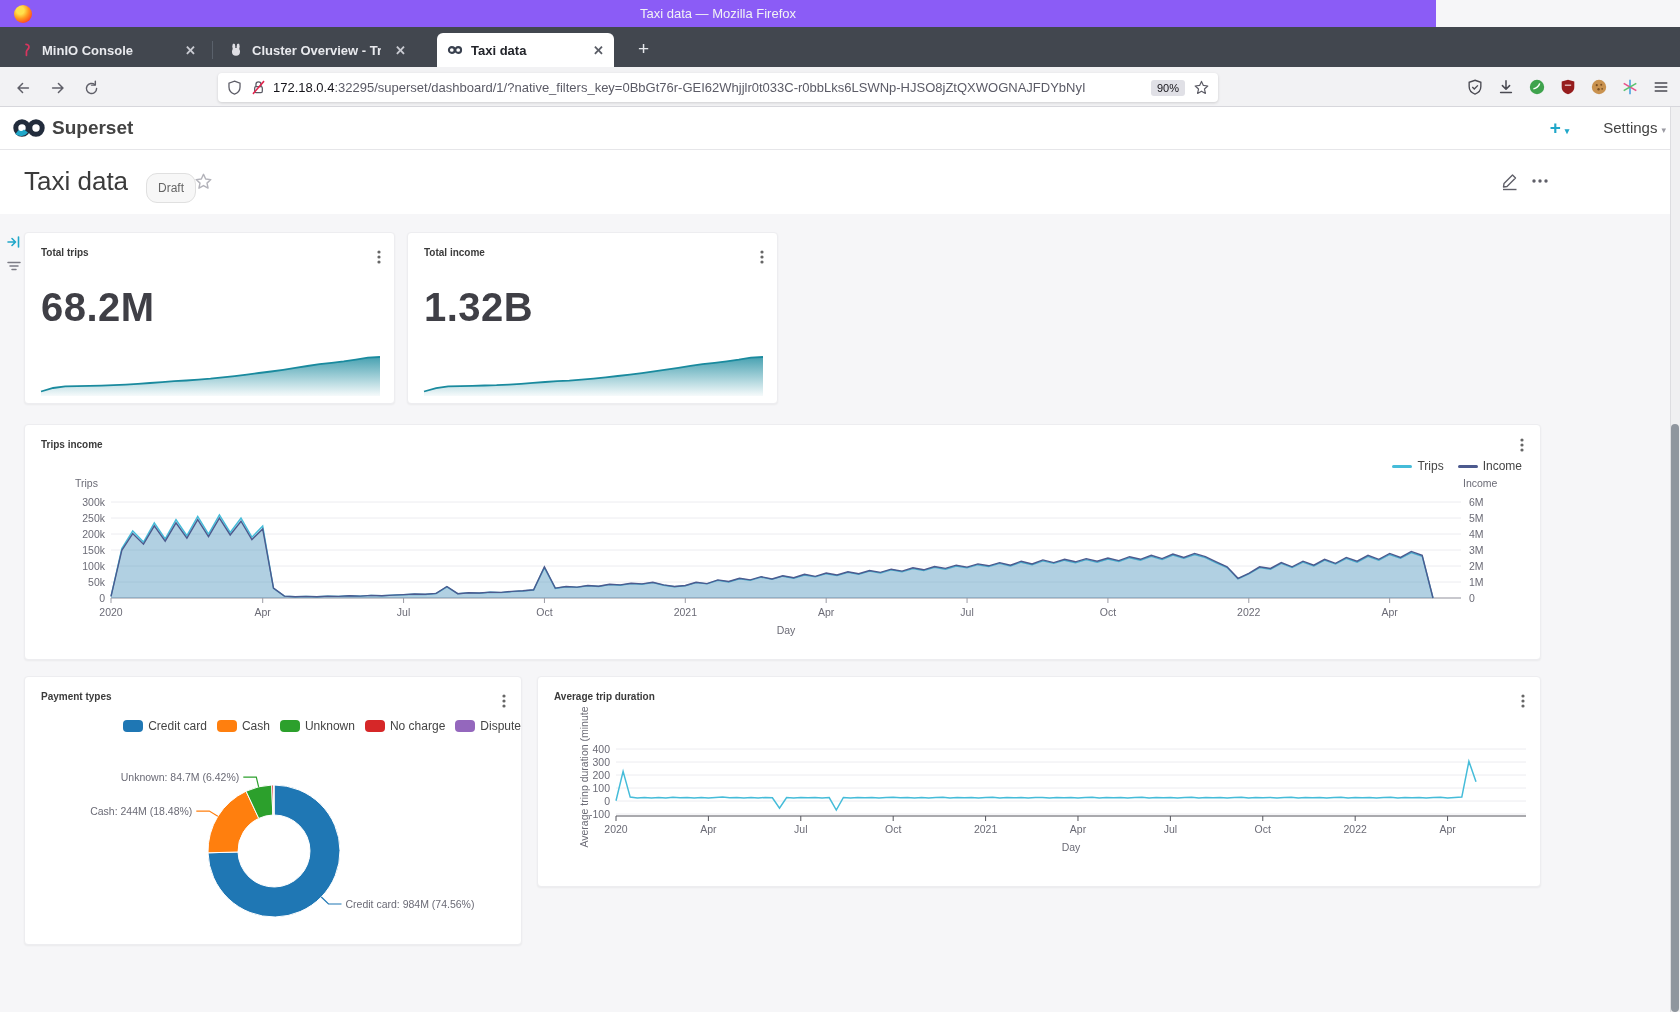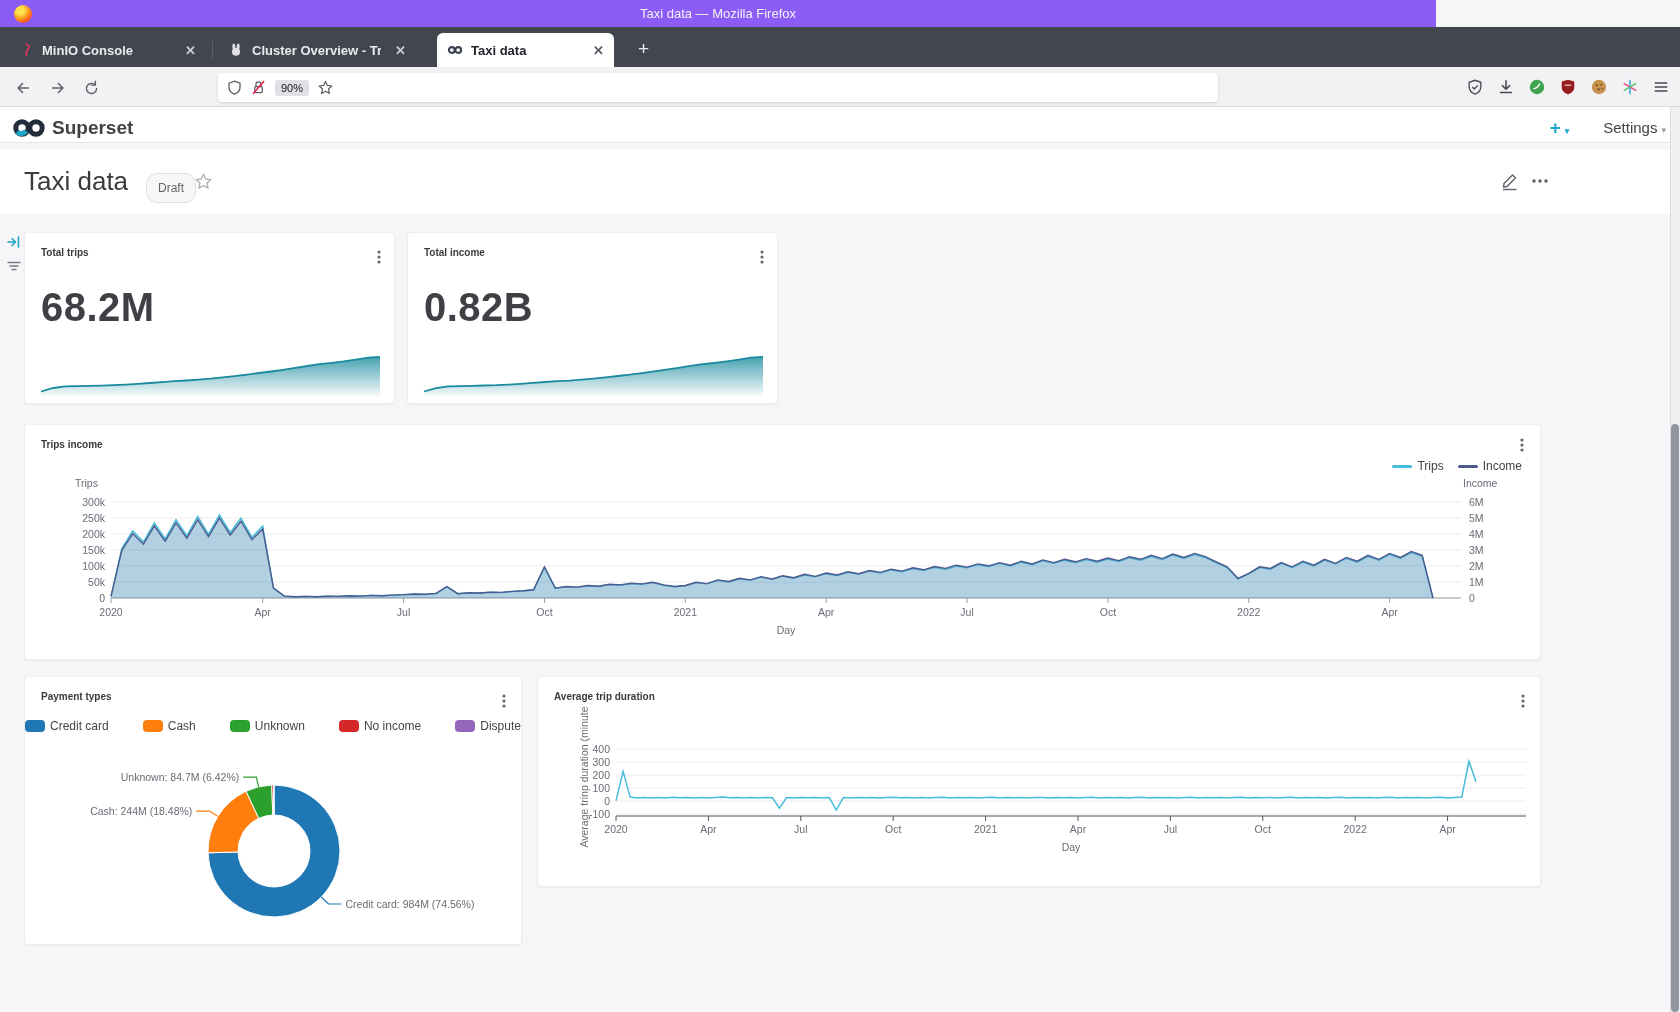--- a/index.html
+++ b/index.html
@@ -29,21 +29,21 @@
   .toolbar { left:0; top:67px; width:1680px; height:40px; background:#f2f2f4; border-bottom:1px solid #d7d7dc; }
   .nav-btn { position:absolute; top:8px; width:26px; height:26px; display:flex; align-items:center; justify-content:center; }
   .urlfield { position:absolute; left:218px; top:6px; width:1000px; height:29px; background:#ffffff; border-radius:4px;
               box-shadow:0 1px 3px rgba(0,0,0,.15); display:flex; align-items:center; padding:0 8px; }
   .url-text { font-size:13px; color:#5b5b66; margin-left:6px; white-space:nowrap; overflow:hidden; flex:1; }
   .url-text b { color:#15141a; font-weight:normal; }
   .zoom-badge { background:#e0e0e6; color:#15141a; font-size:11px; border-radius:3px; padding:2px 6px; margin:0 8px; }
   .ext-icons { position:absolute; right:10px; top:7px; display:flex; gap:13px; align-items:center; height:26px; }
 
   
-  .ss-nav { left:0; top:107px; width:1680px; height:36px; background:#ffffff; border-bottom:1px solid #e6e6e9; }
+  .ss-nav { left:0; top:107px; width:1680px; height:43px; background:#ffffff; border-bottom:1px solid #e6e6e9; }
   .ss-brand { position:absolute; left:12px; top:8px; display:flex; align-items:center; gap:6px; }
   .ss-brand-name { font-size:19px; font-weight:bold; color:#434343; }
   .ss-menu { position:absolute; left:135px; top:0; height:42px; display:flex; gap:46px; align-items:center; }
   .ss-item { font-size:15px; color:#434343; position:relative; height:42px; line-height:42px; }
   .ss-item.active { color:#20a7c9; }
   .ss-item.active::after { content:""; position:absolute; left:-12px; right:-12px; bottom:0; height:2px; background:#20a7c9; }
   .caret { font-size:9px; color:#9a9aa2; margin-left:4px; }
   .ss-right { position:absolute; right:14px; top:0; height:42px; display:flex; gap:34px; align-items:center; }
   .plus-btn { color:#20a7c9; font-size:19px; font-weight:bold; }
   .plus-btn .caret { color:#20a7c9; }
@@ -152,20 +152,21 @@
           <path d="M10 2.5 L16.5 4.8 V9.5 C16.5 13.8 13.6 16.6 10 17.8 C6.4 16.6 3.5 13.8 3.5 9.5 V4.8 Z" fill="none" stroke="#5c5c66" stroke-width="1.5"></path>
         </svg>
       </span>
     <span style="margin-left:7px;">
       <svg width="17" height="17" viewBox="0 0 20 20">
           <path d="M7 9 V6.5 a3 3 0 0 1 6 0 V9" fill="none" stroke="#5c5c66" stroke-width="1.5"></path>
           <rect x="5.5" y="9" width="9" height="7" rx="1.5" fill="none" stroke="#5c5c66" stroke-width="1.5"></rect>
           <path d="M3.5 17.5 L16.5 2.5" stroke="#e2254e" stroke-width="1.8"></path>
         </svg>
       </span>
+    <span class="url-text"><b>172.18.0.4</b><span>:32295/superset/dashboard/1/?native_filters_key=0BbGt76r-GEI62Whjjlr0t033C-r0bbLks6LSWNp-HJSO8jZtQXWOGNAJFDYbNyI</span></span>
     <span class="zoom-badge">90%</span>
     <span>
       <svg width="17" height="17" viewBox="0 0 20 20">
           <path d="M10 2.8 L12.2 7.6 L17.4 8.2 L13.5 11.8 L14.6 17 L10 14.3 L5.4 17 L6.5 11.8 L2.6 8.2 L7.8 7.6 Z" fill="none" stroke="#5c5c66" stroke-width="1.4" stroke-linejoin="round"></path>
         </svg>
       </span>
   </div>
 
   <div class="ext-icons">
     <span>
@@ -291,21 +292,21 @@
 
 <div class="card" style="left:407px; top:232px; width:371px; height:172px;">
   <span class="card-title">Total income</span>
   <span class="kebab" style="left:347px; top:16px;">
     <svg width="14" height="16" viewBox="0 0 14 16">
         <circle cx="7" cy="3" r="1.6" fill="#666"></circle>
         <circle cx="7" cy="8" r="1.6" fill="#666"></circle>
         <circle cx="7" cy="13" r="1.6" fill="#666"></circle>
       </svg>
     </span>
-  <span class="kpi-value">0.82B</span>
+  <span class="kpi-value">1.32B</span>
   <svg id="spark-income" class="abs" style="left:14px; top:118px;" width="343" height="47" viewBox="0 0 343 47">
       <defs>
         <linearGradient id="spark-income-g" x1="0" y1="0" x2="0" y2="1">
           <stop offset="0%" stop-color="#1a8a9e" stop-opacity="0.8"></stop>
           <stop offset="100%" stop-color="#1a8a9e" stop-opacity="0.04"></stop>
         </linearGradient>
       </defs>
       <path d="M2.0,40.5 L14.1,37.1 L26.2,35.4 L38.3,35.1 L50.4,34.8 L62.5,34.5 L74.6,34.2 L86.8,33.6 L98.9,32.8 L111.0,31.9 L123.1,31.0 L135.2,30.2 L147.3,29.6 L159.4,28.7 L171.5,27.6 L183.6,26.4 L195.7,25.0 L207.8,23.6 L219.9,22.1 L232.0,20.4 L244.1,18.7 L256.3,16.9 L268.4,14.9 L280.5,13.2 L292.6,11.8 L304.7,10.3 L316.8,8.6 L328.9,6.6 L341.0,6.0 L341,45 L2,45 Z" fill="url(#spark-income-g)"></path>
       <path d="M2.0,40.5 L14.1,37.1 L26.2,35.4 L38.3,35.1 L50.4,34.8 L62.5,34.5 L74.6,34.2 L86.8,33.6 L98.9,32.8 L111.0,31.9 L123.1,31.0 L135.2,30.2 L147.3,29.6 L159.4,28.7 L171.5,27.6 L183.6,26.4 L195.7,25.0 L207.8,23.6 L219.9,22.1 L232.0,20.4 L244.1,18.7 L256.3,16.9 L268.4,14.9 L280.5,13.2 L292.6,11.8 L304.7,10.3 L316.8,8.6 L328.9,6.6 L341.0,6.0" fill="none" stroke="#1a8a9e" stroke-width="1.8"></path>
     </svg>
@@ -385,36 +386,36 @@
 
 <div class="card" style="left:24px; top:676px; width:498px; height:269px;">
   <span class="card-title">Payment types</span>
   <span class="kebab" style="left:472px; top:16px;">
     <svg width="14" height="16" viewBox="0 0 14 16">
         <circle cx="7" cy="3" r="1.6" fill="#666"></circle>
         <circle cx="7" cy="8" r="1.6" fill="#666"></circle>
         <circle cx="7" cy="13" r="1.6" fill="#666"></circle>
       </svg>
     </span>
-  <div id="pay-legend" class="legend-row" style="left:0; right:0; top:42px; justify-content:space-between; gap:10px;">
+  <div id="pay-legend" class="legend-row" style="left:0; right:0; top:42px; justify-content:flex-end; gap:10px;">
       <span class="legend-line">
         <span style="width: 20px; height: 12px; border-radius: 4px; background: rgb(31, 119, 180);"></span>
         <span>Credit card</span>
       </span>
       <span class="legend-line">
         <span style="width: 20px; height: 12px; border-radius: 4px; background: rgb(255, 127, 14);"></span>
         <span>Cash</span>
       </span>
       <span class="legend-line">
         <span style="width: 20px; height: 12px; border-radius: 4px; background: rgb(44, 160, 44);"></span>
         <span>Unknown</span>
       </span>
       <span class="legend-line">
         <span style="width: 20px; height: 12px; border-radius: 4px; background: rgb(214, 39, 40);"></span>
-        <span>No income</span>
+        <span>No charge</span>
       </span>
       <span class="legend-line">
         <span style="width: 20px; height: 12px; border-radius: 4px; background: rgb(148, 103, 189);"></span>
         <span>Dispute</span>
       </span>
     </div>
   <svg id="chart-payment" class="abs" style="left:0; top:0;" width="498" height="269" viewBox="0 0 498 269">
       <path d="M249 108 A66 66 0 1 1 183.02522036504604 175.8244045930839 L213.0137565627524 174.99512977804577 A36 36 0 1 0 249 138 Z" fill="#1f77b4" stroke="#ffffff" stroke-width="1"></path>
       <path d="M183.02522036504604 175.8244045930839 A66 66 0 0 1 221.0487445261584 114.21097661413059 L233.75386065063185 141.3878054258894 A36 36 0 0 0 213.0137565627524 174.99512977804577 Z" fill="#ff7f0e" stroke="#ffffff" stroke-width="1"></path>
       <path d="M221.0487445261584 114.21097661413059 A66 66 0 0 1 246.7611023805584 108.03798564742236 L247.77878311666822 138.02071944404855 A36 36 0 0 0 233.75386065063185 141.3878054258894 Z" fill="#2ca02c" stroke="#ffffff" stroke-width="1"></path>

